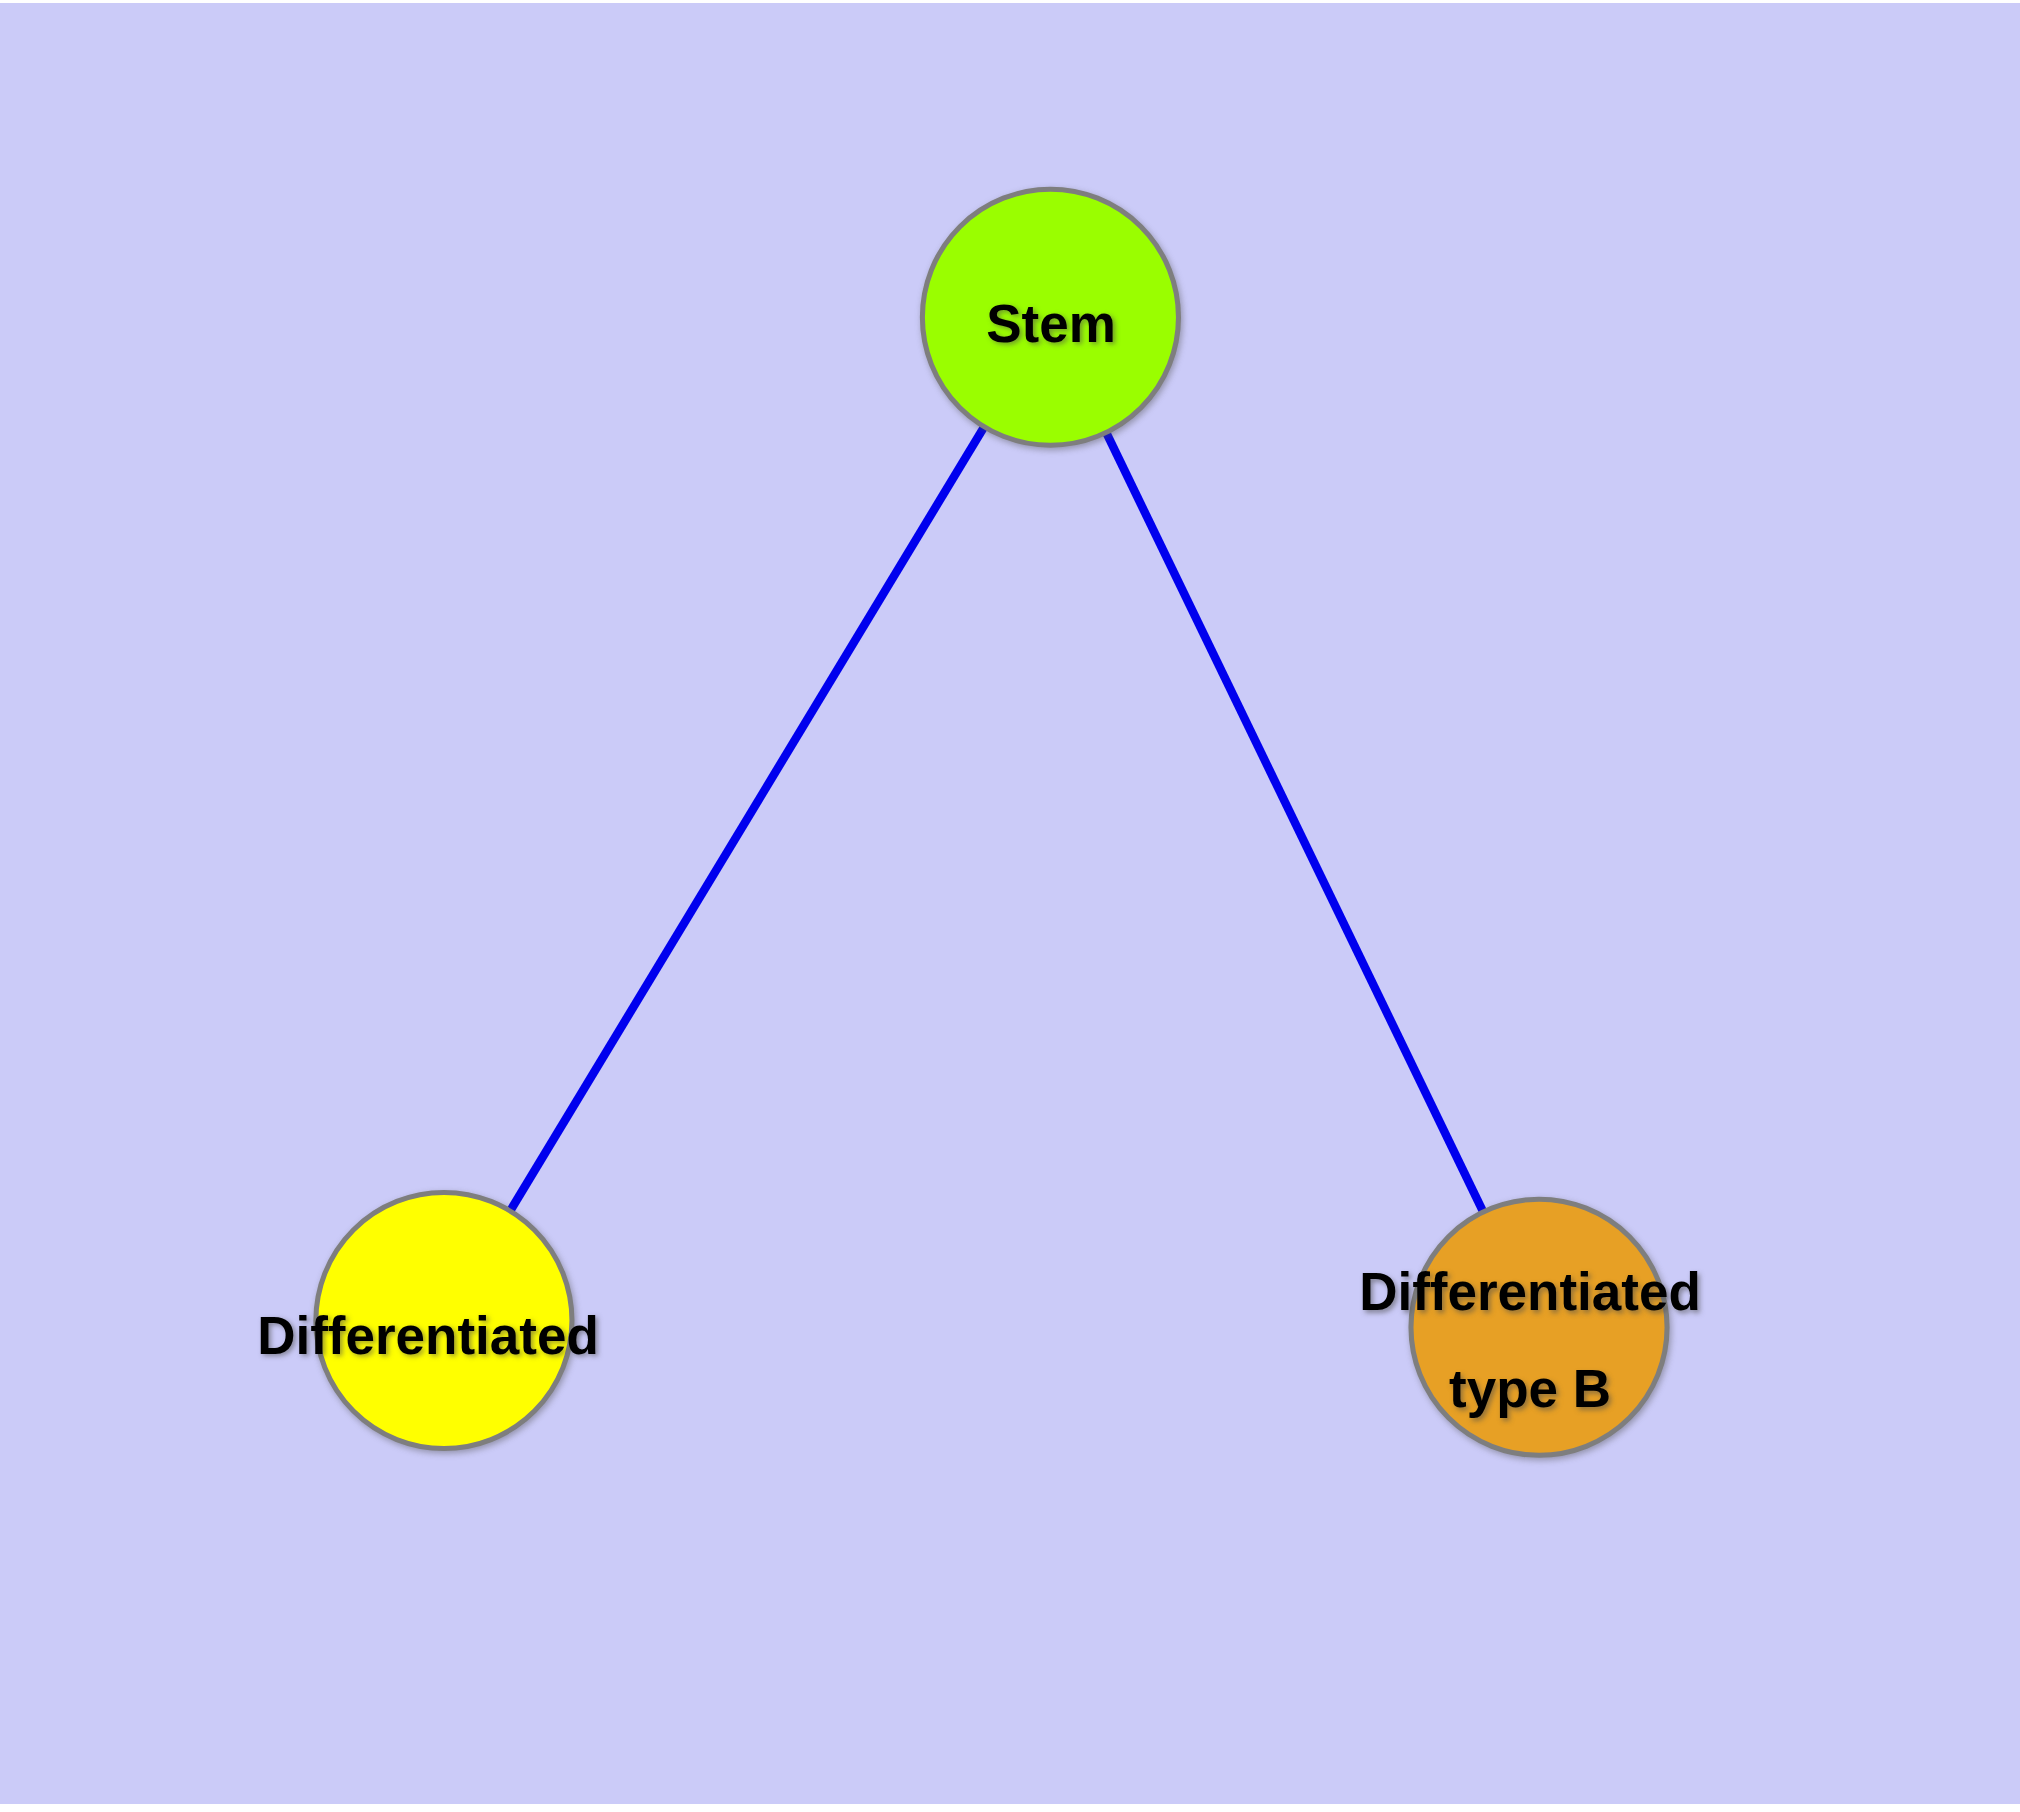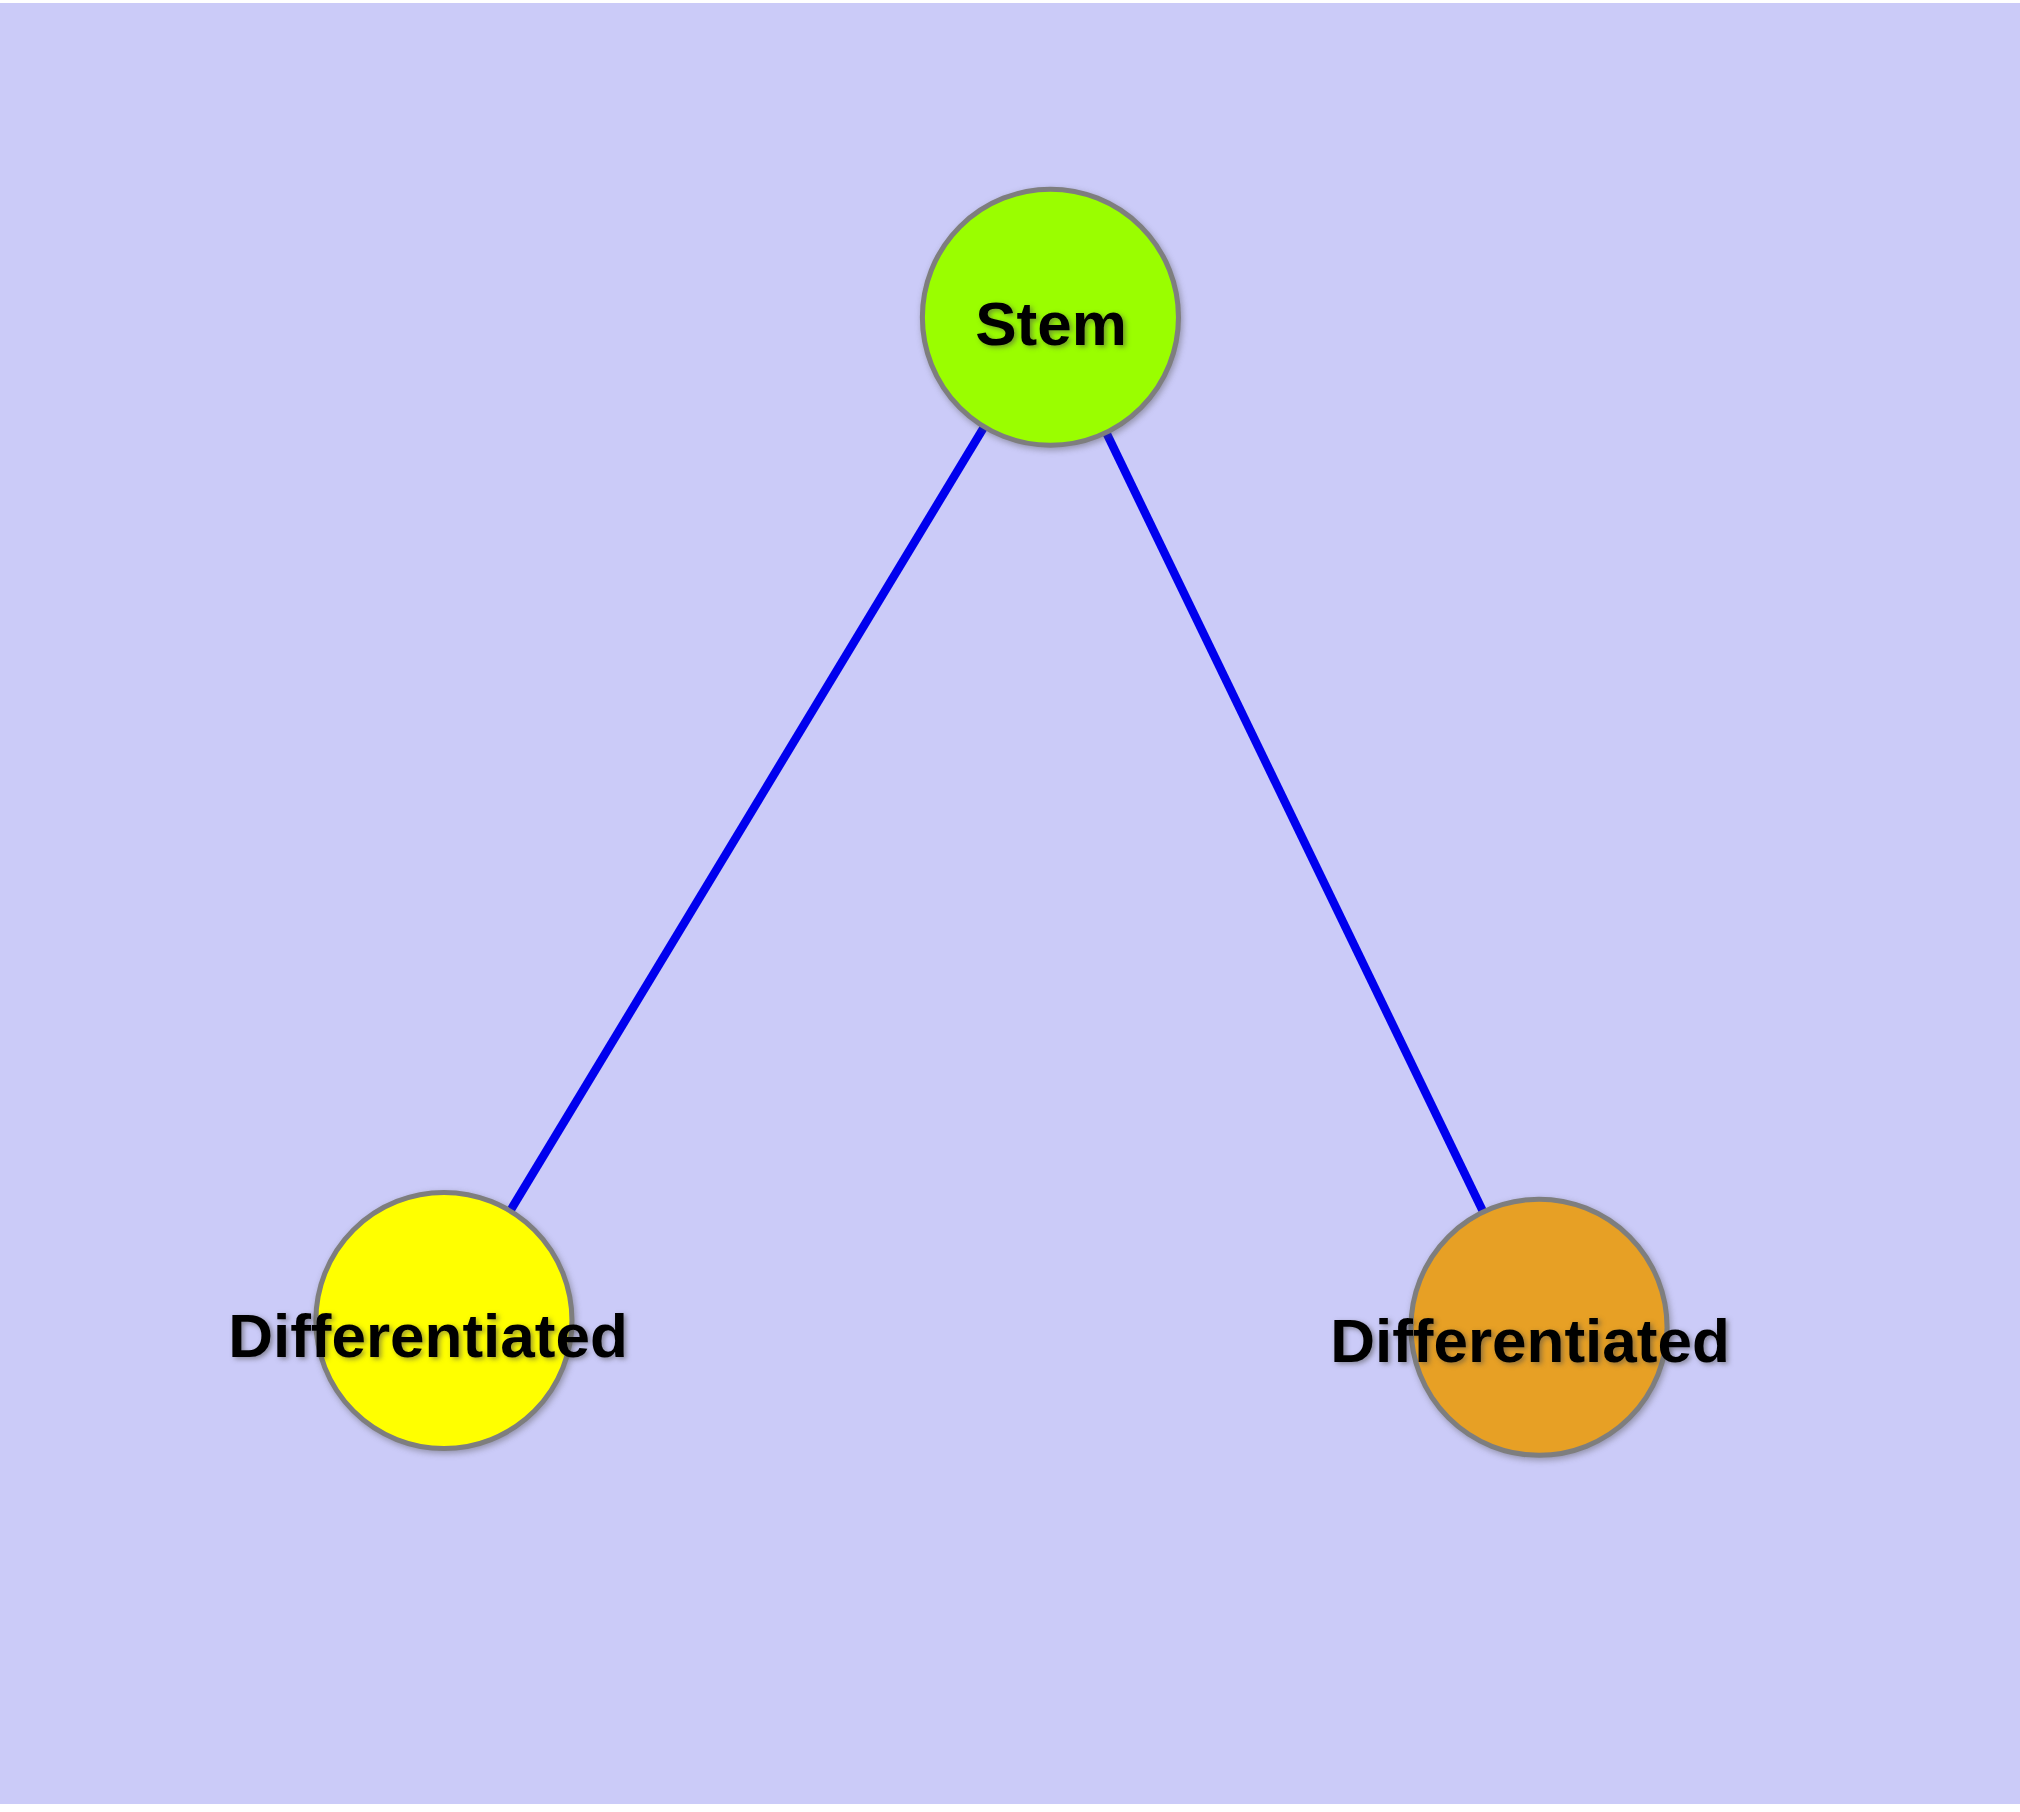--- a/index.html
+++ b/index.html
@@ -33,21 +33,21 @@
   .node-circle {
     stroke: #7E7E7E;
     stroke-width: 6;
     filter: drop-shadow(2px 3px 4px rgba(80,80,80,0.45));
   }
   .label {
     position: absolute;
     transform: translate(-50%, -50%);
     text-align: center;
     font-weight: bold;
-    font-size: 62px;
+    font-size: 53px;
     line-height: 97px;
     color: #000000;
     white-space: nowrap;
     text-shadow: 2.5px 2.5px 5.1px rgba(77,77,77,0.55);
   }
 </style>
 </head>
 <body>
 
 <div class="canvas">
@@ -64,16 +64,17 @@
   <div class="label" style="left:1051px; top:320px;">
     <div>Stem</div>
   </div>
 
   <div class="label" style="left:428px; top:1332px;">
     <div>Differentiated</div>
   </div>
 
   <div class="label" style="left:1530px; top:1337px;">
     <div>Differentiated</div>
+    <div>type B</div>
   </div>
 
 </div>
 
 
 </body></html>

